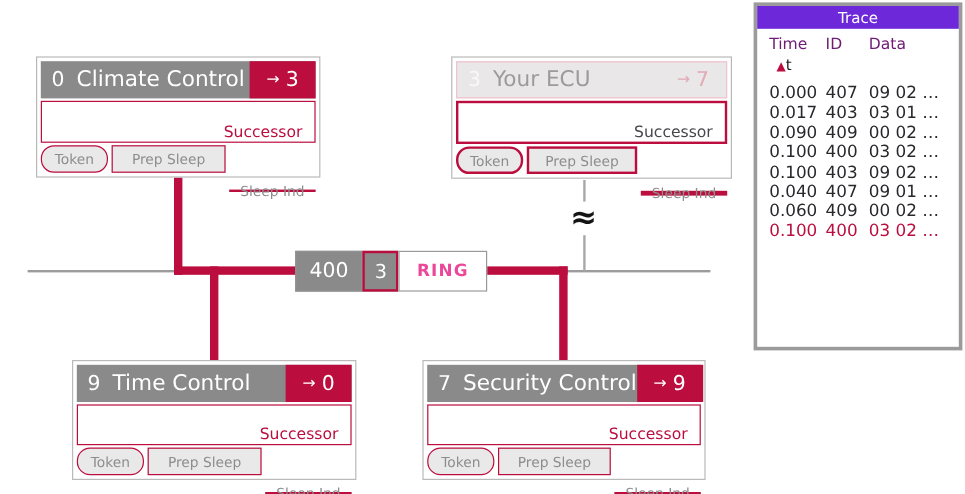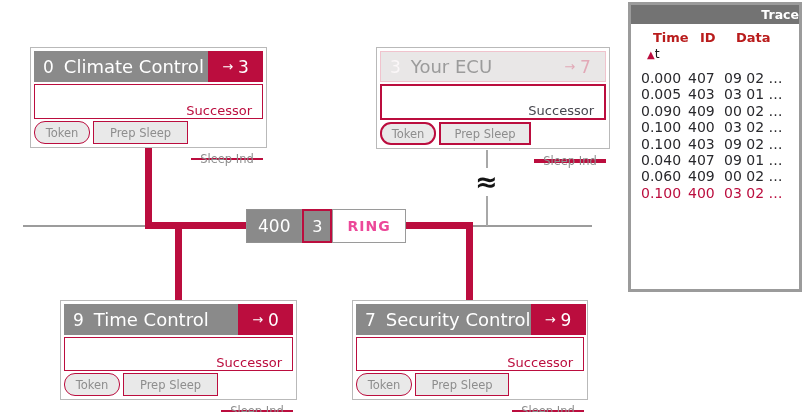--- a/index.html
+++ b/index.html
@@ -59,25 +59,25 @@
   .ring-msg{position:absolute;left:246px;top:209px;height:34px;display:flex;z-index:3;}
   .ring-cell{box-sizing:border-box;display:flex;align-items:center;justify-content:center;height:100%;}
   .ring-id{background:#8a8a8a;border:1px solid #919191;color:#fff;font-size:17px;padding:0 11px;}
   .ring-data{background:#8a8a8a;border:2px solid #bb0d3e;color:#fff;font-size:16px;width:30px;}
   .ring-label{background:#fff;border:1px solid #9a9a9a;color:#ec4899;font-weight:bold;
               font-size:14px;letter-spacing:1px;padding:0 14px;}
 
   
   .trace{position:absolute;left:628px;top:2px;width:174px;height:290px;box-sizing:border-box;
          border:3px solid #9b9b9b;background:#fff;z-index:2;display:flex;flex-direction:column;}
-  .trace-title{background:#737373;color:#fff;font-size:12.5px;height:19px;line-height:19px;
-               text-align:right;flex:0 0 auto;font-weight:bold;}
+  .trace-title{background:#6d28d9;color:#fff;font-size:12.5px;height:19px;line-height:19px;
+               text-align:center;flex:0 0 auto;}
   .trace-body{padding:6px 2px 0 10px;overflow:hidden;}
-  .trace-cols{display:grid;grid-template-columns:47px 36px 1fr;font-weight:bold;
-              font-size:13px;color:#b91c1c;margin-left:12px;}
+  .trace-cols{display:grid;grid-template-columns:47px 36px 1fr;font-weight:normal;
+              font-size:13px;color:#701a75;}
   .trace-sort{margin:1px 0 9px 6px;font-size:12.5px;color:#1c1c1c;}
   .trace-sort .tri{color:#bb0d3e;font-size:10px;}
   .trace-row{display:grid;grid-template-columns:47px 36px 1fr;font-size:14px;
              line-height:16.4px;color:#28282c;white-space:nowrap;}
   .trace-row.highlight{color:#bb0d3e;}
 </style>
 </head>
 <body>
 
 <div class="stage">
@@ -184,21 +184,21 @@
       <div class="trace-sort">
         <span class="tri">▲</span><span>t</span>
       </div>
       <div>
           <div class="trace-row">
     <span>0.000</span>
     <span>407</span>
     <span>09 02 …</span>
   </div>
           <div class="trace-row">
-    <span>0.005</span>
+    <span>0.017</span>
     <span>403</span>
     <span>03 01 …</span>
   </div>
           <div class="trace-row">
     <span>0.090</span>
     <span>409</span>
     <span>00 02 …</span>
   </div>
           <div class="trace-row">
     <span>0.100</span>

